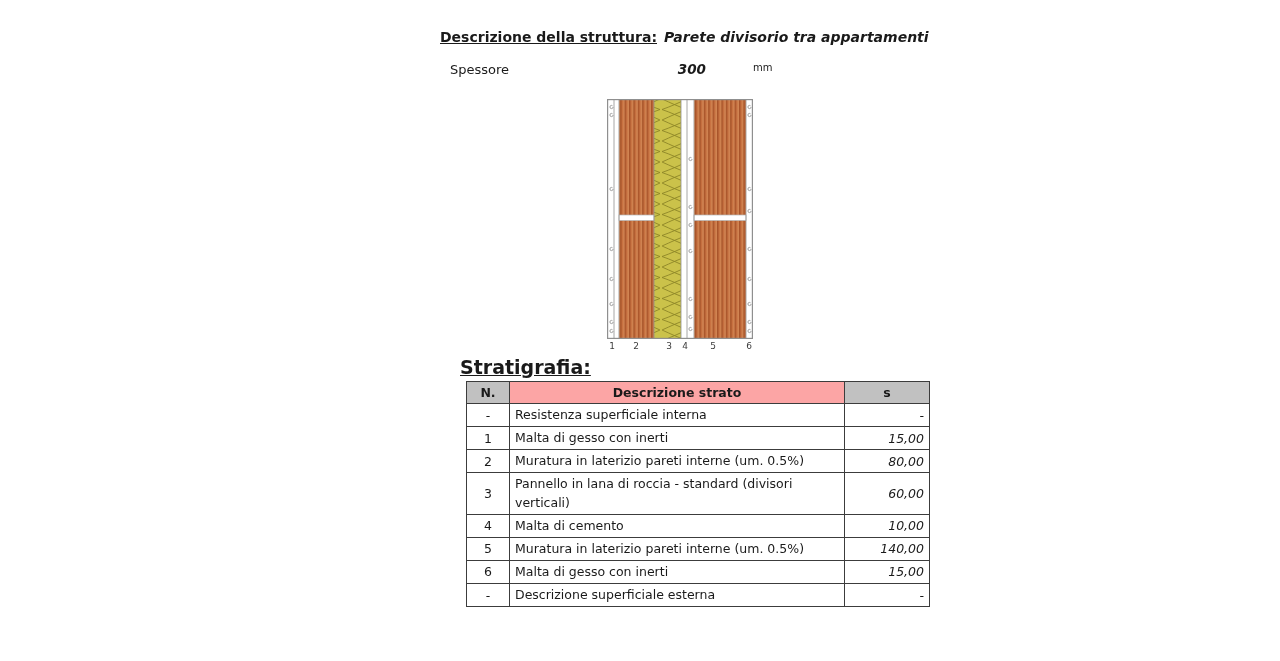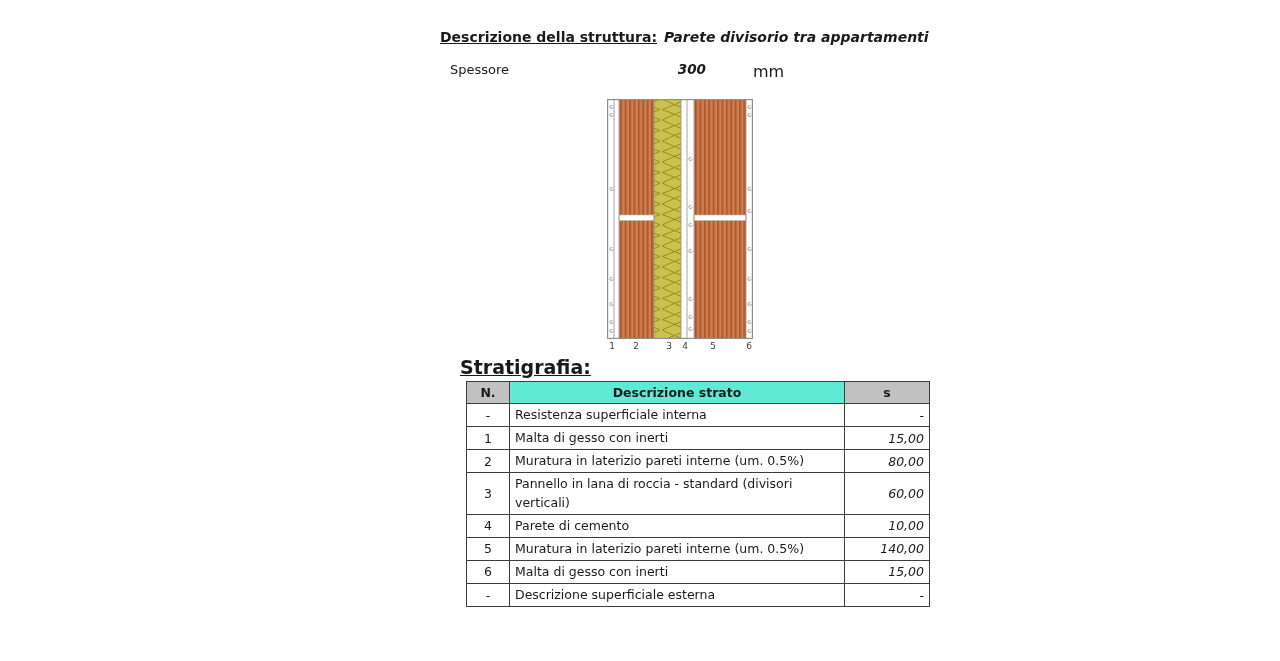--- a/index.html
+++ b/index.html
@@ -7,21 +7,21 @@
     position:relative;width:1280px;height:661px;background:#ffffff;
     font-family:"DejaVu Sans","Liberation Sans",sans-serif;color:#1a1a1a;
     overflow:hidden;
   }
   .abs{position:absolute;}
   .title{left:440px;top:29px;font-size:14px;font-weight:bold;white-space:nowrap;}
   .title .lbl{text-decoration:underline;}
   .title .val{font-style:italic;margin-left:7px;}
   .sp-label{left:450px;top:62px;font-size:13px;}
   .sp-value{left:616px;top:61px;width:90px;text-align:right;font-size:13.5px;font-weight:bold;font-style:italic;}
-  .sp-unit{left:753px;top:62px;font-size:16px;}
+  .sp-unit{left:753px;top:62px;font-size:10px;}
   .strat-heading{left:460px;top:356px;font-size:19px;font-weight:bold;text-decoration:underline;}
   .lnum{position:absolute;top:341px;font-size:9px;color:#3c3c3c;transform:translateX(-50%);}
   table.strat{
     position:absolute;left:466px;top:381px;width:432px;
     border-collapse:collapse;font-size:12.5px;table-layout:fixed;
   }
   table.strat th,table.strat td{border:1px solid #3c3c3c;padding:2px 5px;}
   table.strat th{font-weight:bold;text-align:center;height:17px;}
   th.h-n{width:32px;} th.h-desc{width:324px;} th.h-s{width:74px;}
   td.c-n{text-align:center;height:17px;}
@@ -112,21 +112,21 @@
   <span class="lnum" style="left:685px;">4</span>
   <span class="lnum" style="left:713px;">5</span>
   <span class="lnum" style="left:749px;">6</span>
 
   <div class="abs strat-heading">Stratigrafia:</div>
 
   <table class="strat">
     <thead>
       <tr>
         <th class="h-n" style="background-color: rgb(193, 193, 193);">N.</th>
-        <th class="h-desc" style="background-color: #5eead4;">Descrizione strato</th>
+        <th class="h-desc" style="background-color: #fca5a5;">Descrizione strato</th>
         <th class="h-s" style="background-color: rgb(193, 193, 193);">s</th>
       </tr>
     </thead>
     <tbody>
     <tr>
       <td class="c-n">-</td>
       <td class="c-desc">Resistenza superficiale interna</td>
       <td class="c-s">-</td>
     </tr>
 
@@ -143,21 +143,21 @@
     </tr>
 
     <tr>
       <td class="c-n">3</td>
       <td class="c-desc">Pannello in lana di roccia - standard (divisori verticali)</td>
       <td class="c-s">60,00</td>
     </tr>
 
     <tr>
       <td class="c-n">4</td>
-      <td class="c-desc">Parete di cemento</td>
+      <td class="c-desc">Malta di cemento</td>
       <td class="c-s">10,00</td>
     </tr>
 
     <tr>
       <td class="c-n">5</td>
       <td class="c-desc">Muratura in laterizio pareti interne (um. 0.5%)</td>
       <td class="c-s">140,00</td>
     </tr>
 
     <tr>

